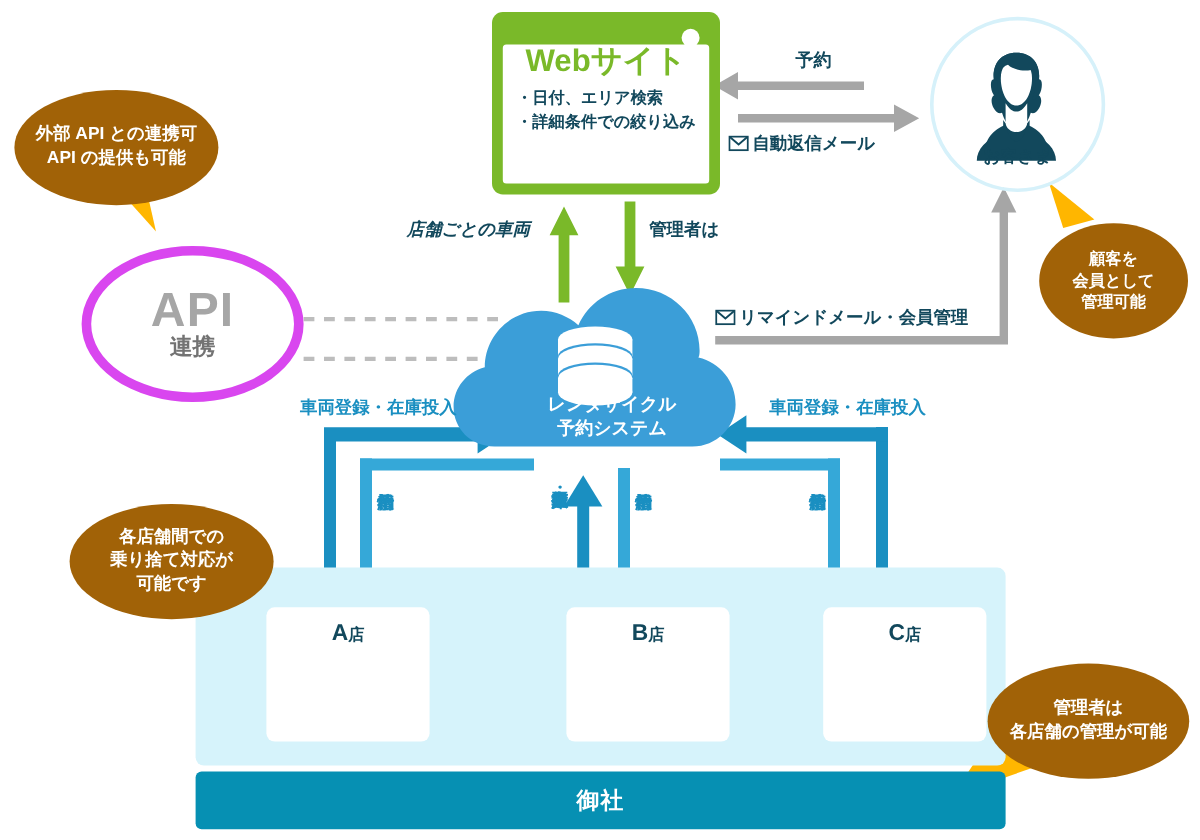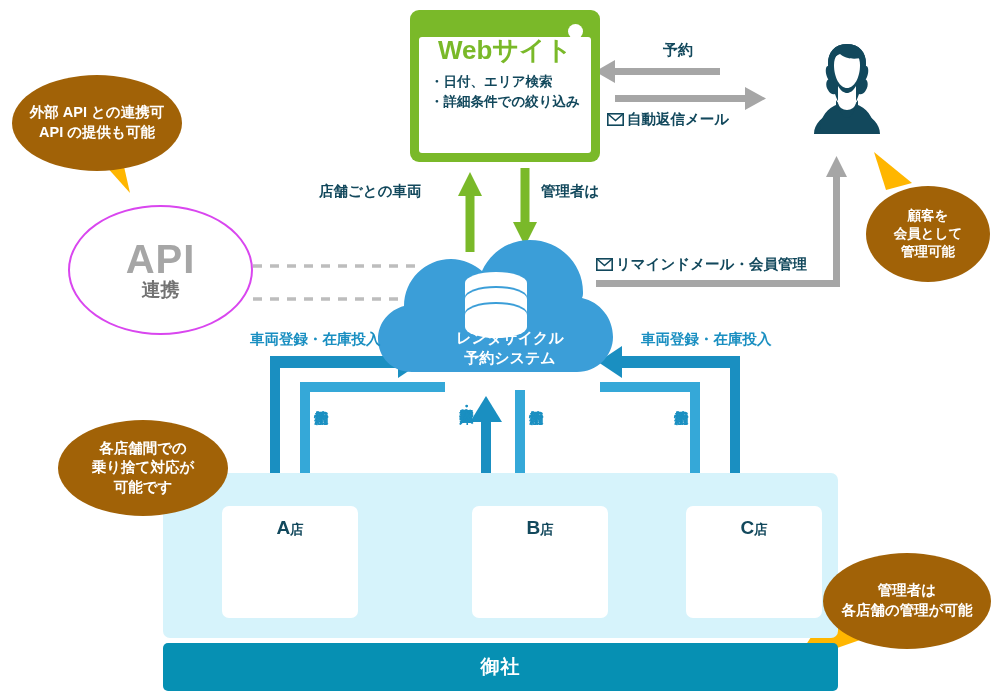--- a/index.html
+++ b/index.html
@@ -33,21 +33,21 @@
   #customer-circle{
     left:775px;top:14px;width:146px;height:146px;border-radius:50%;
     border:3px solid #d6f1fa;box-sizing:border-box;
     display:flex;flex-direction:column;align-items:center;justify-content:center;
   }
   #customer-label{color:#12485c;font-size:14px;font-weight:bold;margin-top:2px;}
 
   
   #api-ellipse{
     left:68px;top:205px;width:185px;height:130px;
-    border:2px solid #d946ef;border-radius:50%;box-sizing:border-box;
+    border:8px solid #d946ef;border-radius:50%;box-sizing:border-box;
     display:flex;flex-direction:column;align-items:center;justify-content:center;
   }
   #api-title{color:#a6a6a6;font-size:40px;font-weight:bold;line-height:1;letter-spacing:1px;}
   #api-sub{color:#737373;font-size:19px;font-weight:bold;line-height:1.1;margin-top:1px;}
 
   
   #cloud-wrap{left:400px;top:236px;width:220px;height:160px;}
   #cloud-text{
     position:absolute;left:0;top:92px;width:220px;text-align:center;
     color:#ffffff;font-size:15px;font-weight:bold;line-height:1.35;
@@ -289,20 +289,24 @@
     <div class="abs" id="website-dot"></div>
     <div id="website-inner">
       <div id="website-title">Webサイト</div>
       <div id="website-bullets">
         <div class="website-bullet">・日付、エリア検索</div>
         <div class="website-bullet">・詳細条件での絞り込み</div>
       </div>
     </div>
   </div>
 
+  <div class="abs" id="customer-circle">
+    <div style="height:86px"></div>
+    <div id="customer-label">お客さま</div>
+  </div>
 
   <div class="abs" id="api-ellipse">
     <div id="api-title">API</div>
     <div id="api-sub">連携</div>
   </div>
 
   <div class="abs" id="cloud-wrap">
     <div id="cloud-text">
       <div>レンタサイクル</div>
       <div>予約システム</div>
@@ -331,21 +335,21 @@
 
   <div class="lbl lbl-navy" style="left:663px;top:41px;font-size:15px;">予約</div>
 
   <div class="lbl lbl-navy" style="left:607px;top:110px;font-size:14.5px;">
     <svg class="mailicon" width="17" height="13" viewBox="0 0 17 13">
       <rect x="0.8" y="0.8" width="15.4" height="11.4" fill="none" stroke="#12485c" stroke-width="1.6"></rect>
       <path d="M1 1 L8.5 7.5 L16 1" fill="none" stroke="#12485c" stroke-width="1.6"></path>
     </svg><span>自動返信メール</span>
   </div>
 
-  <div class="lbl lbl-navy" style="left:319px;top:182px;font-size:14.5px;">店舗ごとの車両</div>
+  <div class="lbl lbl-navy" style="left:339px;top:182px;font-size:14.5px;font-style:italic;">店舗ごとの車両</div>
 
   <div class="lbl lbl-navy" style="left:541px;top:182px;font-size:14.5px;">管理者は</div>
 
   <div class="lbl lbl-navy" style="left:596px;top:255px;font-size:14.5px;">
     <svg class="mailicon" width="17" height="13" viewBox="0 0 17 13">
       <rect x="0.8" y="0.8" width="15.4" height="11.4" fill="none" stroke="#12485c" stroke-width="1.6"></rect>
       <path d="M1 1 L8.5 7.5 L16 1" fill="none" stroke="#12485c" stroke-width="1.6"></path>
     </svg><span>リマインドメール・会員管理</span>
   </div>
 

